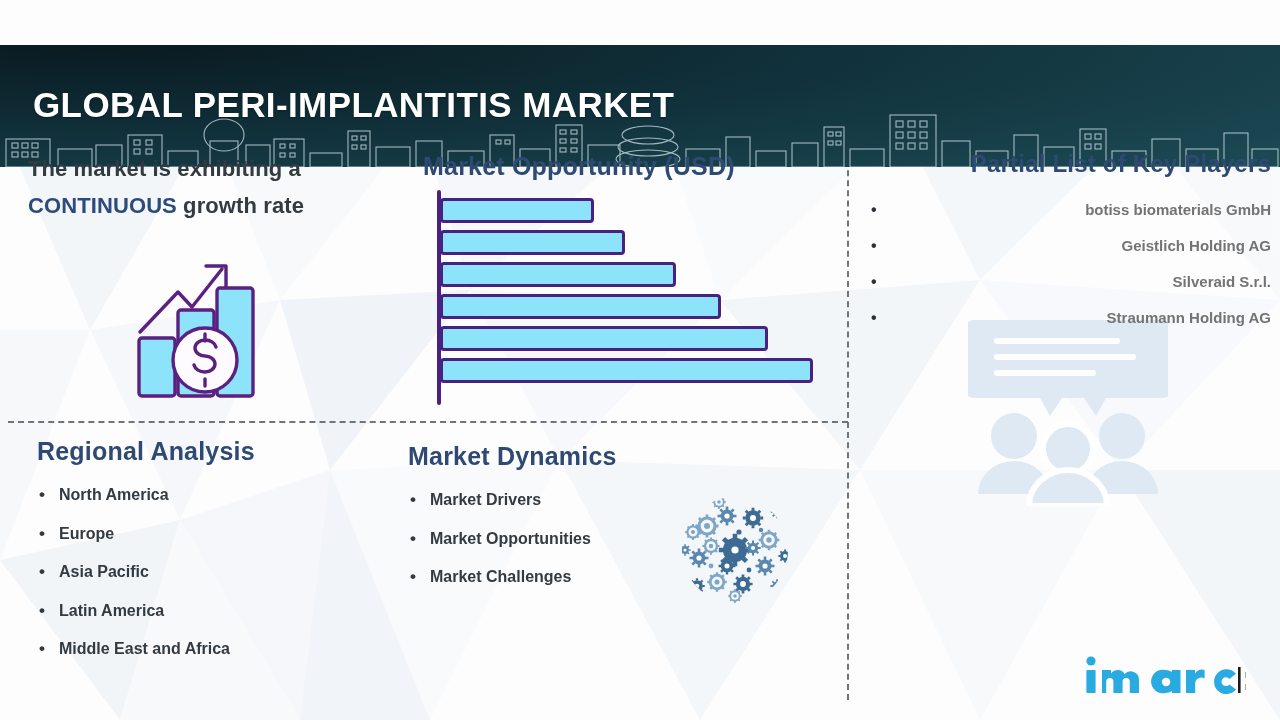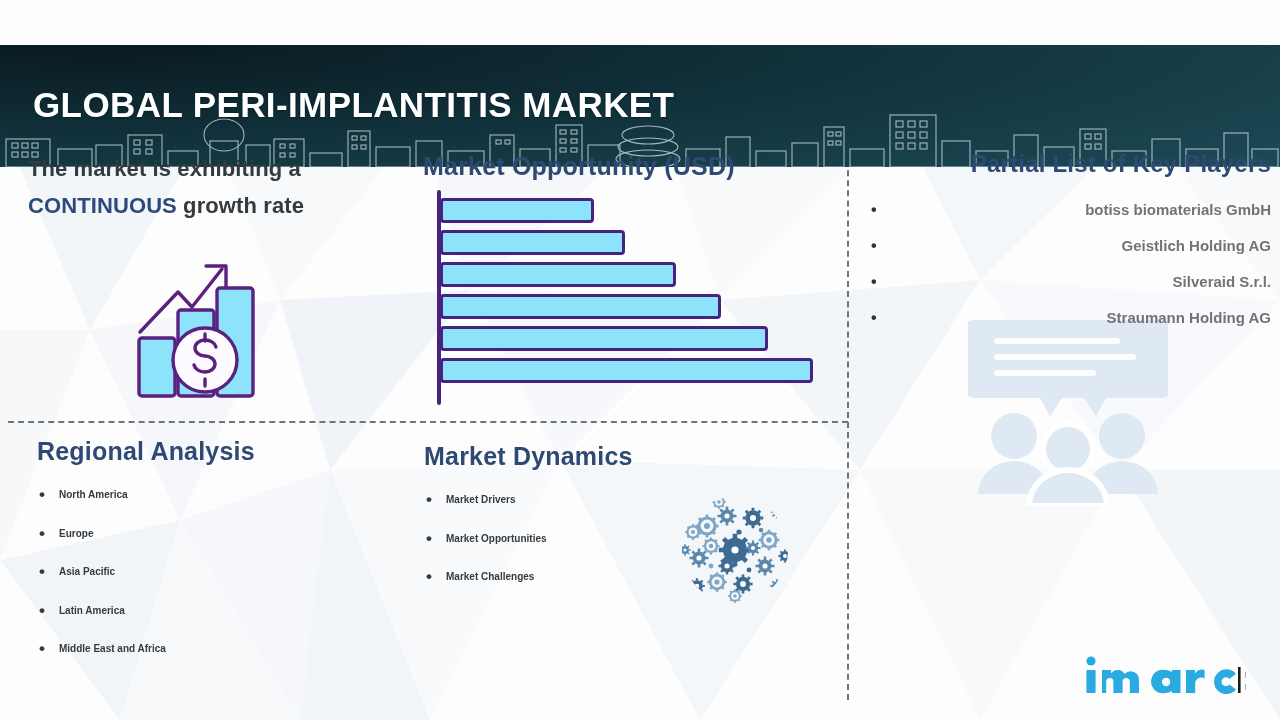--- a/index.html
+++ b/index.html
@@ -63,29 +63,29 @@
   .bar{
     position:absolute;left:3px;height:25px;
     background:#8ce3fa;border:3px solid #4a2080;border-radius:4px;
     box-sizing:border-box;
   }
 
   
   .q3{left:37px;top:437px;width:380px;}
   .bullets{margin:10px 0 0 0;padding:0;list-style:none;}
   .bullets li{
-    font-size:10px;font-weight:bold;color:#333a40;line-height:38.5px;
+    font-size:16px;font-weight:bold;color:#333a40;line-height:38.5px;
     padding-left:22px;position:relative;white-space:nowrap;
   }
   .bullets li:before{
     content:"\2022";position:absolute;left:2px;top:0;color:#333a40;font-size:17px;
   }
 
   
-  .q4{left:424px;top:442px;width:340px;}
+  .q4{left:408px;top:442px;width:340px;}
   .gears-icon{position:absolute;left:681px;top:496px;z-index:6;}
 
   
   .rp{left:871px;top:150px;width:400px;text-align:right;}
   .rp .heading{font-size:24px;}
   .players{margin:14px 0 0 0;padding:0;list-style:none;}
   .players li{
     font-size:15px;font-weight:bold;color:#737373;line-height:36px;
     padding-left:14px;position:relative;white-space:nowrap;
   }

